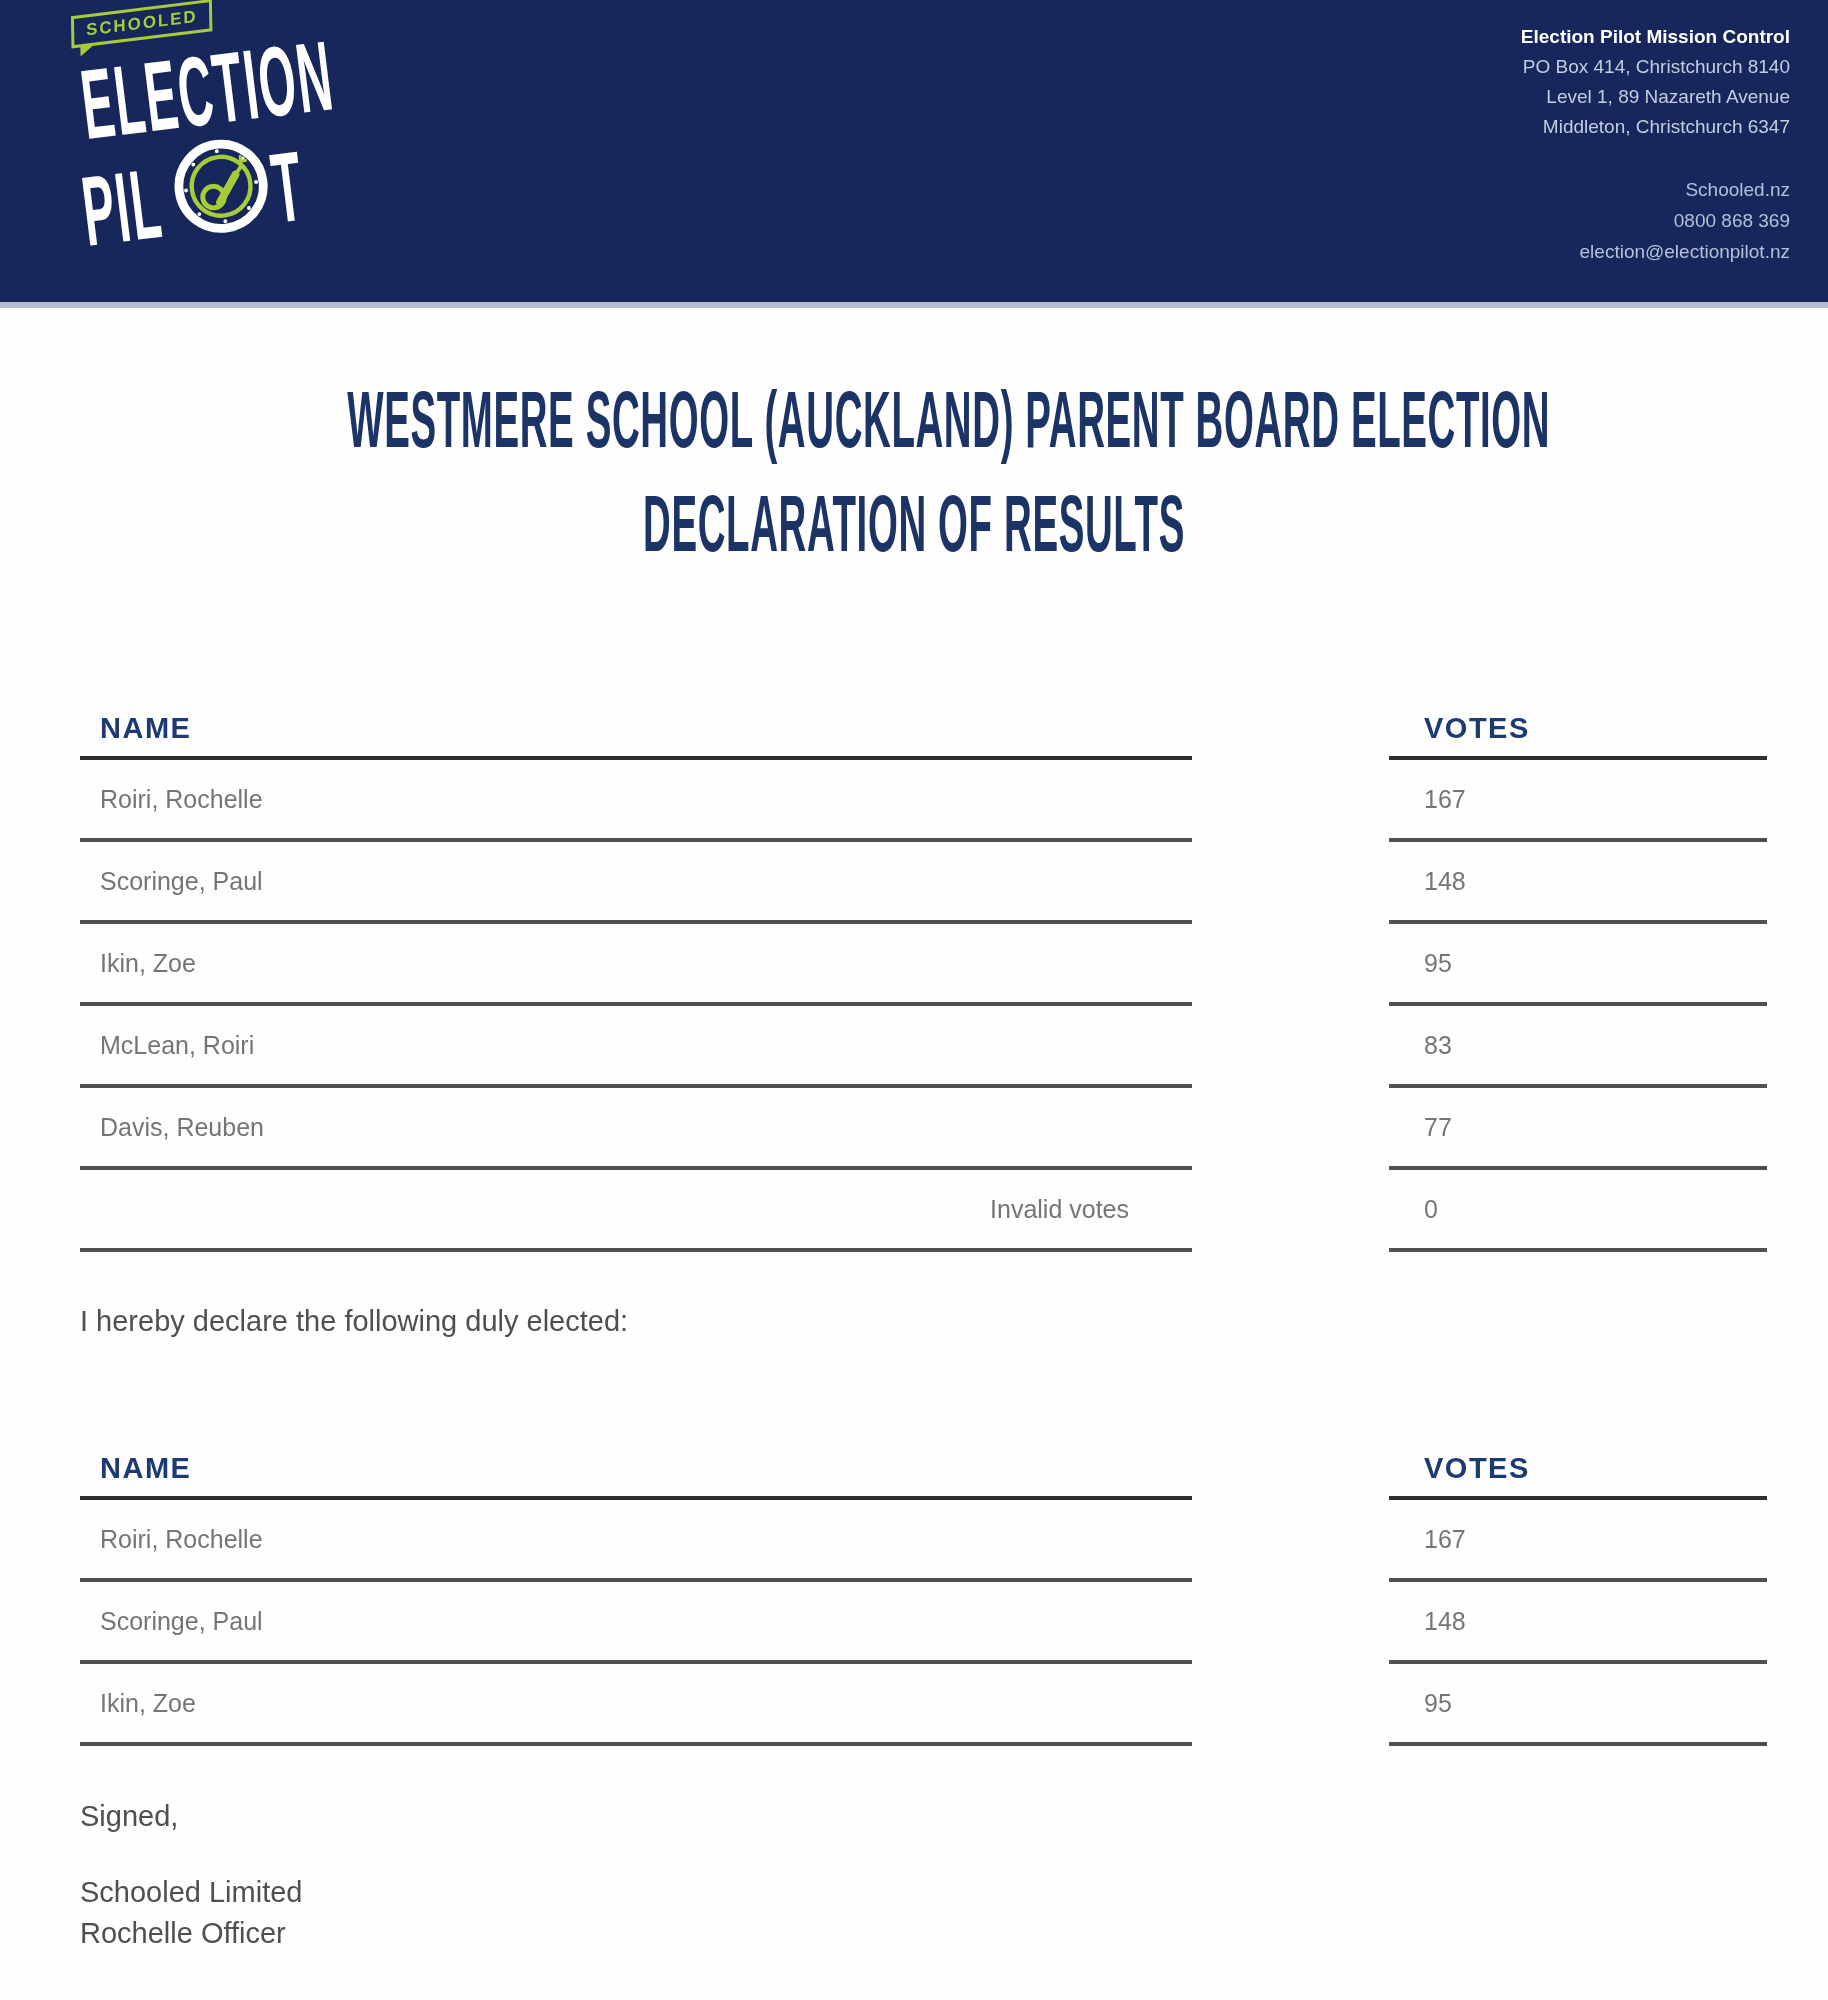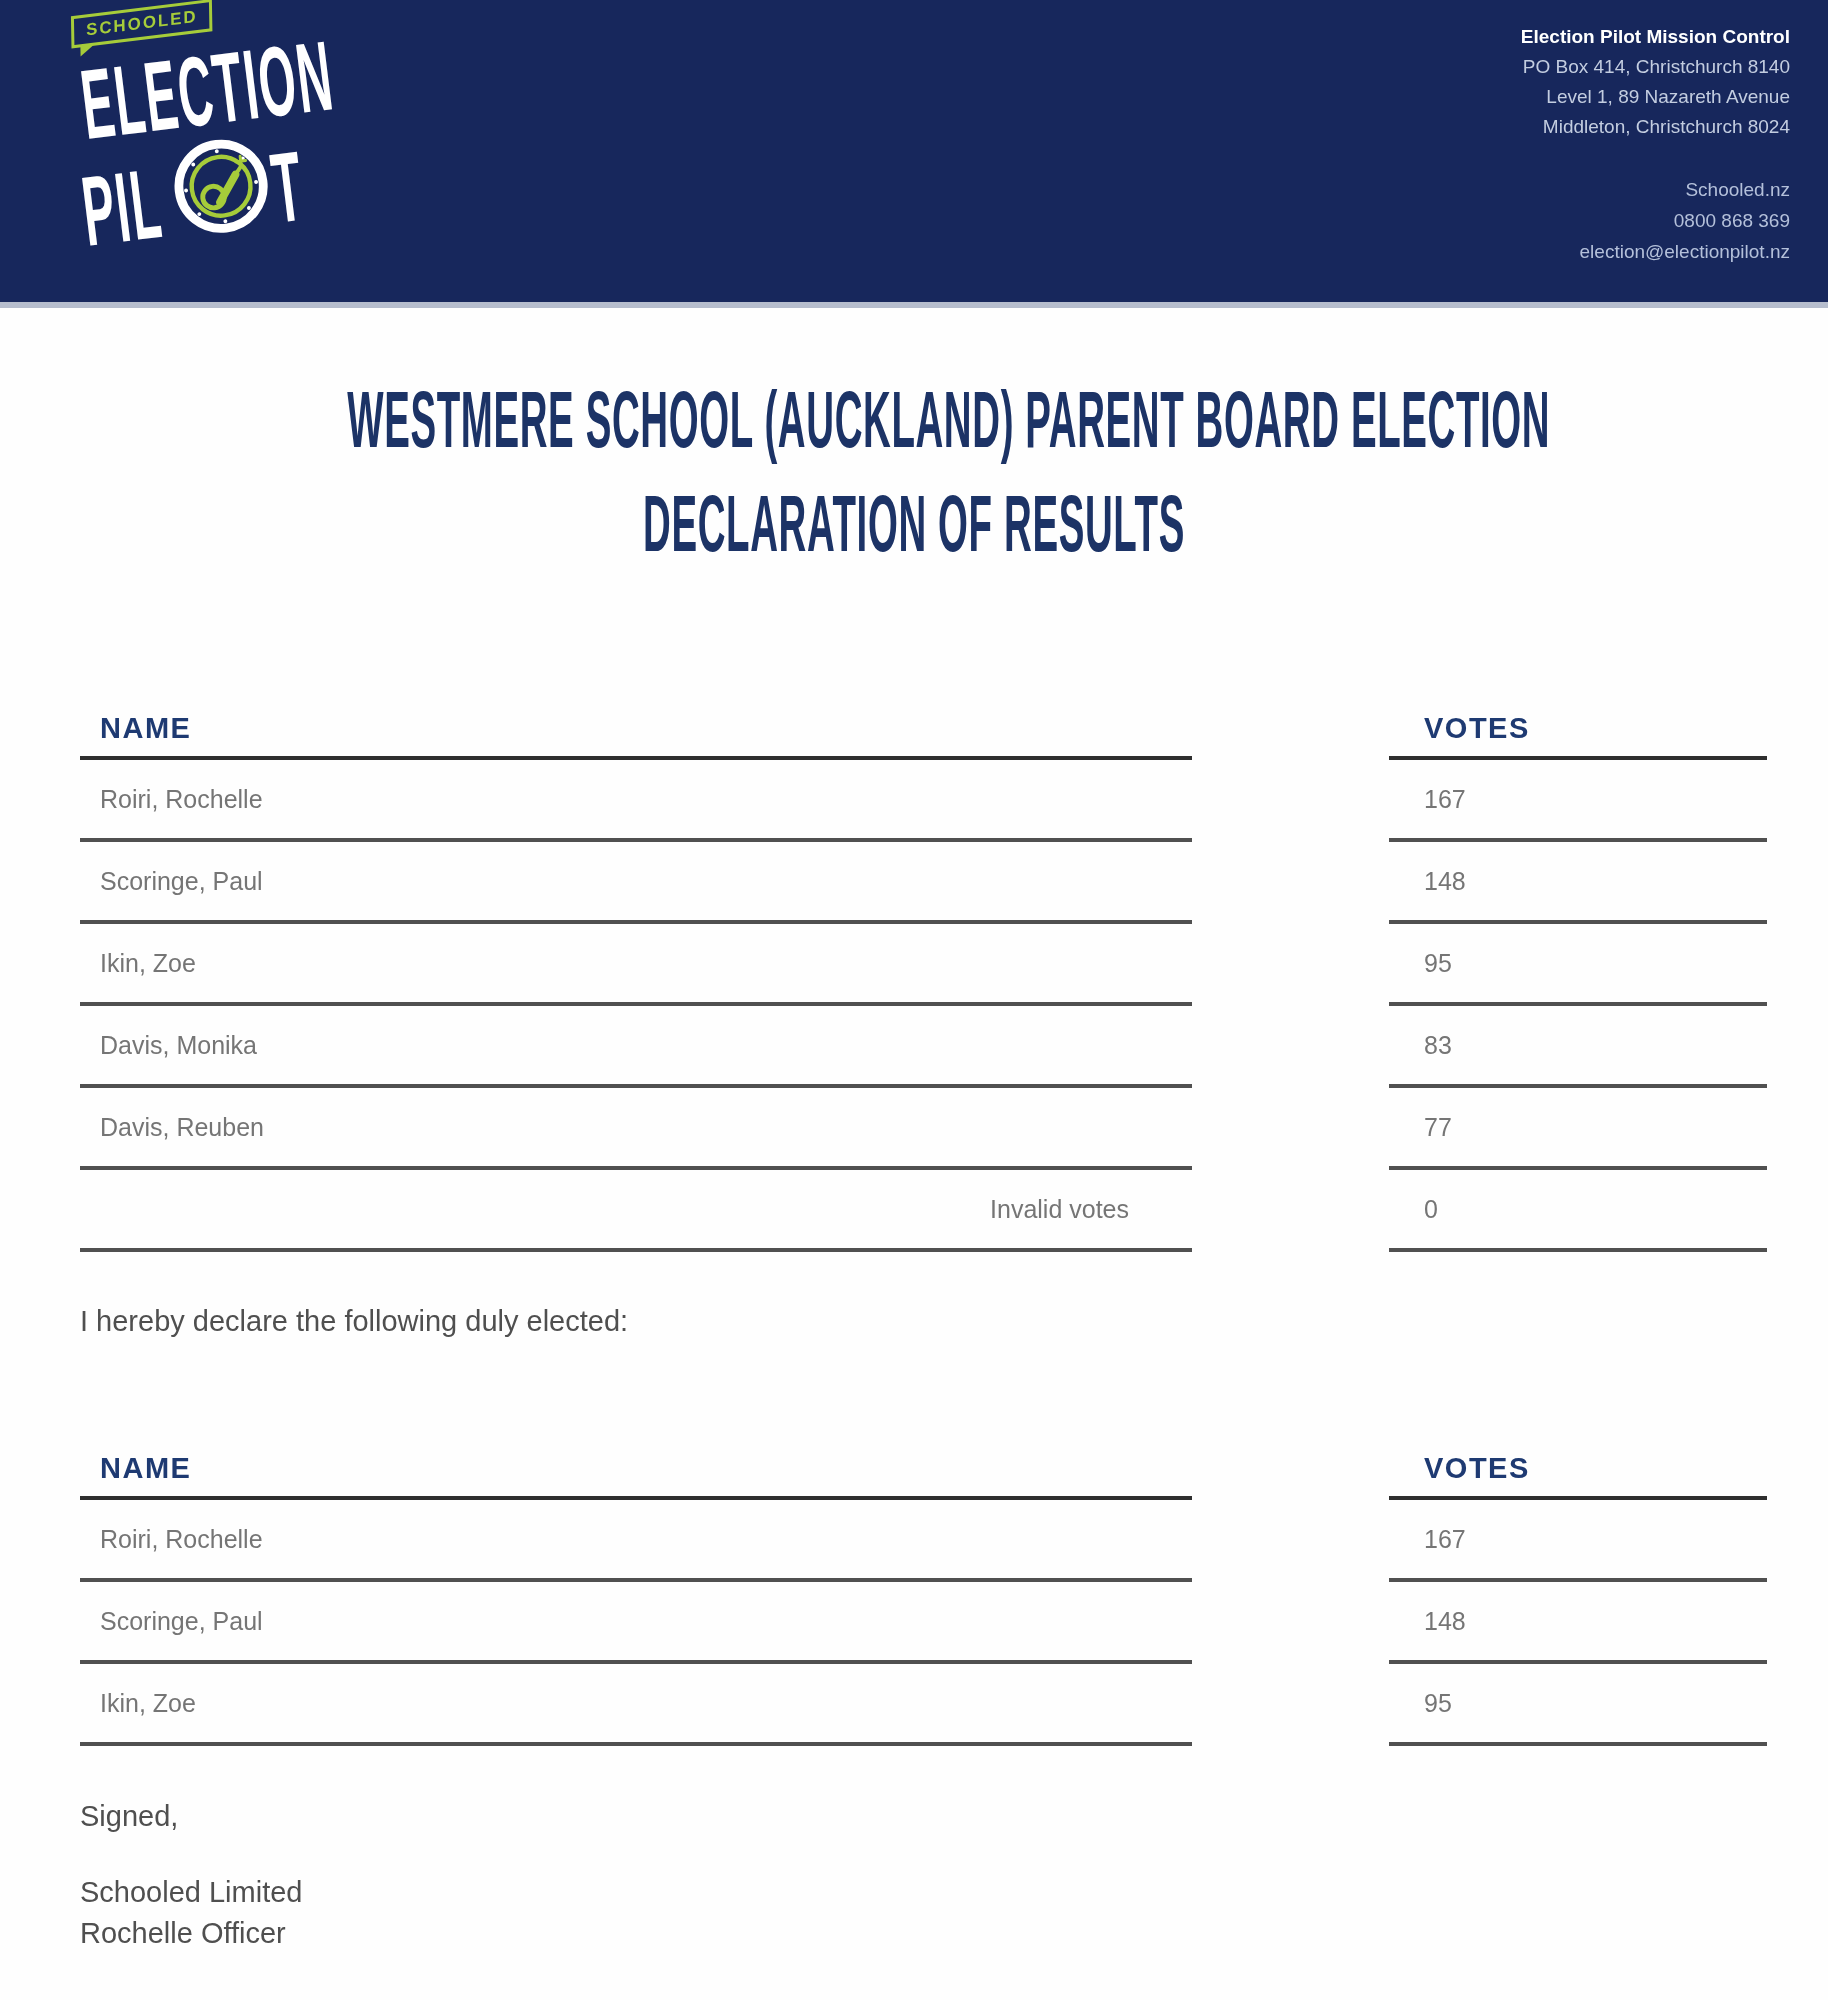--- a/index.html
+++ b/index.html
@@ -124,21 +124,21 @@
           <path d="M73 22 v10 M68 27 h10" stroke-width="3"></path>
         </g>
       </svg>
       <div class="brand-word brand-pilot-post">T</div>
     </div>
 
     <div class="contact">
       <div class="contact-org">Election Pilot Mission Control</div>
       <div class="contact-line">PO Box 414, Christchurch 8140</div>
       <div class="contact-line">Level 1, 89 Nazareth Avenue</div>
-      <div class="contact-line">Middleton, Christchurch 8024</div>
+      <div class="contact-line">Middleton, Christchurch 6347</div>
       <div class="contact-group">
         <div class="contact-line">Schooled.nz</div>
         <div class="contact-line">0800 868 369</div>
         <div class="contact-line">election@electionpilot.nz</div>
       </div>
     </div>
   </div>
 
   <div class="title-line title1">WESTMERE SCHOOL (AUCKLAND) PARENT BOARD ELECTION</div>
   <div class="title-line title2">DECLARATION OF RESULTS</div>
@@ -154,21 +154,21 @@
     </div>
     <div class="trow trow-data">
       <div class="cell cell-name">Scoringe, Paul</div>
       <div class="cell cell-votes">148</div>
     </div>
     <div class="trow trow-data">
       <div class="cell cell-name">Ikin, Zoe</div>
       <div class="cell cell-votes">95</div>
     </div>
     <div class="trow trow-data">
-      <div class="cell cell-name">Davis, Monika</div>
+      <div class="cell cell-name">McLean, Roiri</div>
       <div class="cell cell-votes">83</div>
     </div>
     <div class="trow trow-data">
       <div class="cell cell-name">Davis, Reuben</div>
       <div class="cell cell-votes">77</div>
     </div>
     <div class="trow trow-data invalid-row">
       <div class="cell cell-name">Invalid votes</div>
       <div class="cell cell-votes">0</div>
     </div>

